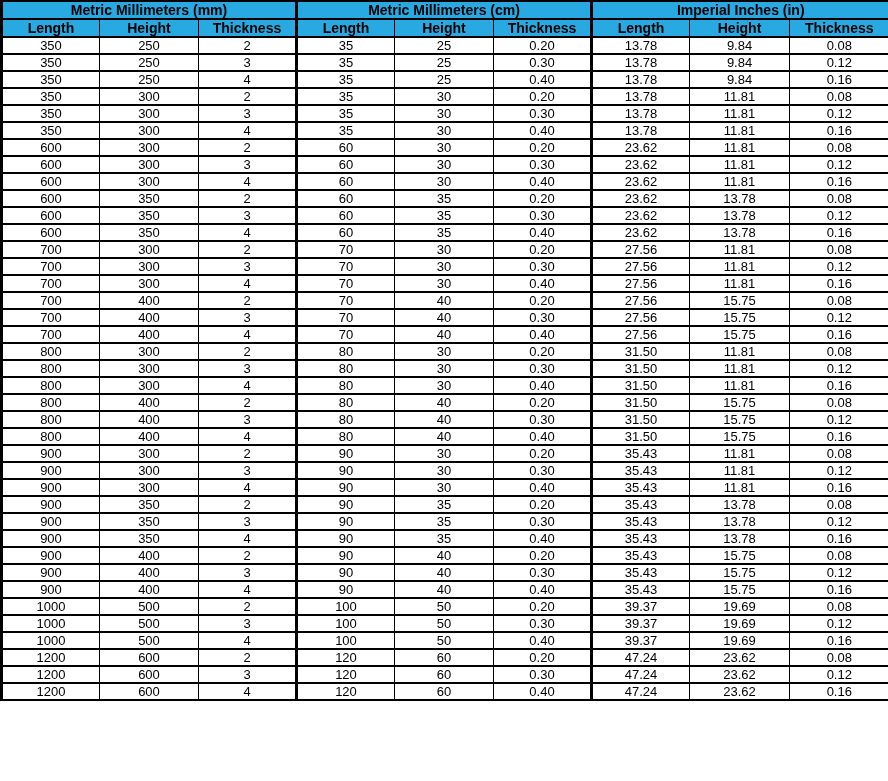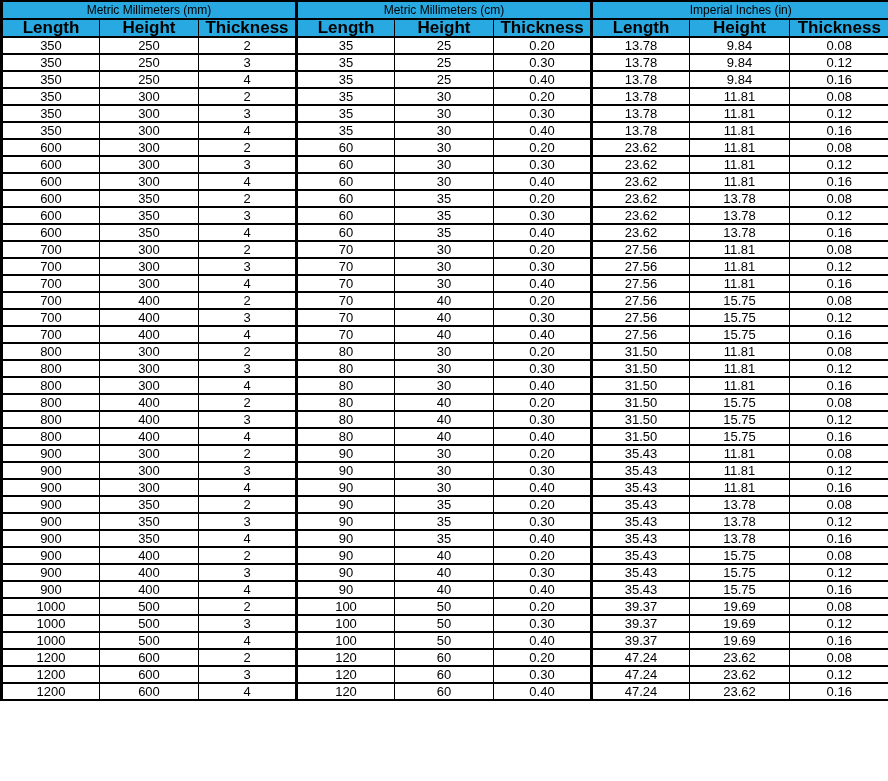--- a/index.html
+++ b/index.html
@@ -26,29 +26,29 @@
     text-align: center;
     vertical-align: middle;
     white-space: nowrap;
     overflow: hidden;
   }
   .group-start {
     border-left-width: 3px;
   }
   tr.title-row th {
     background: var(--header-bg, #29A9E1);
-    font-weight: normal;
-    font-size: 12px;
+    font-weight: bold;
+    font-size: 14px;
     height: 16px;
     line-height: 16px;
   }
   tr.header-row th {
     background: var(--header-bg, #29A9E1);
     font-weight: bold;
-    font-size: 17px;
+    font-size: 14px;
     height: 16px;
     line-height: 16px;
   }
   tbody td {
     background: var(--row-bg, #fff);
     font-size: 13px;
     height: 15px;
     line-height: 15px;
   }
 </style>

